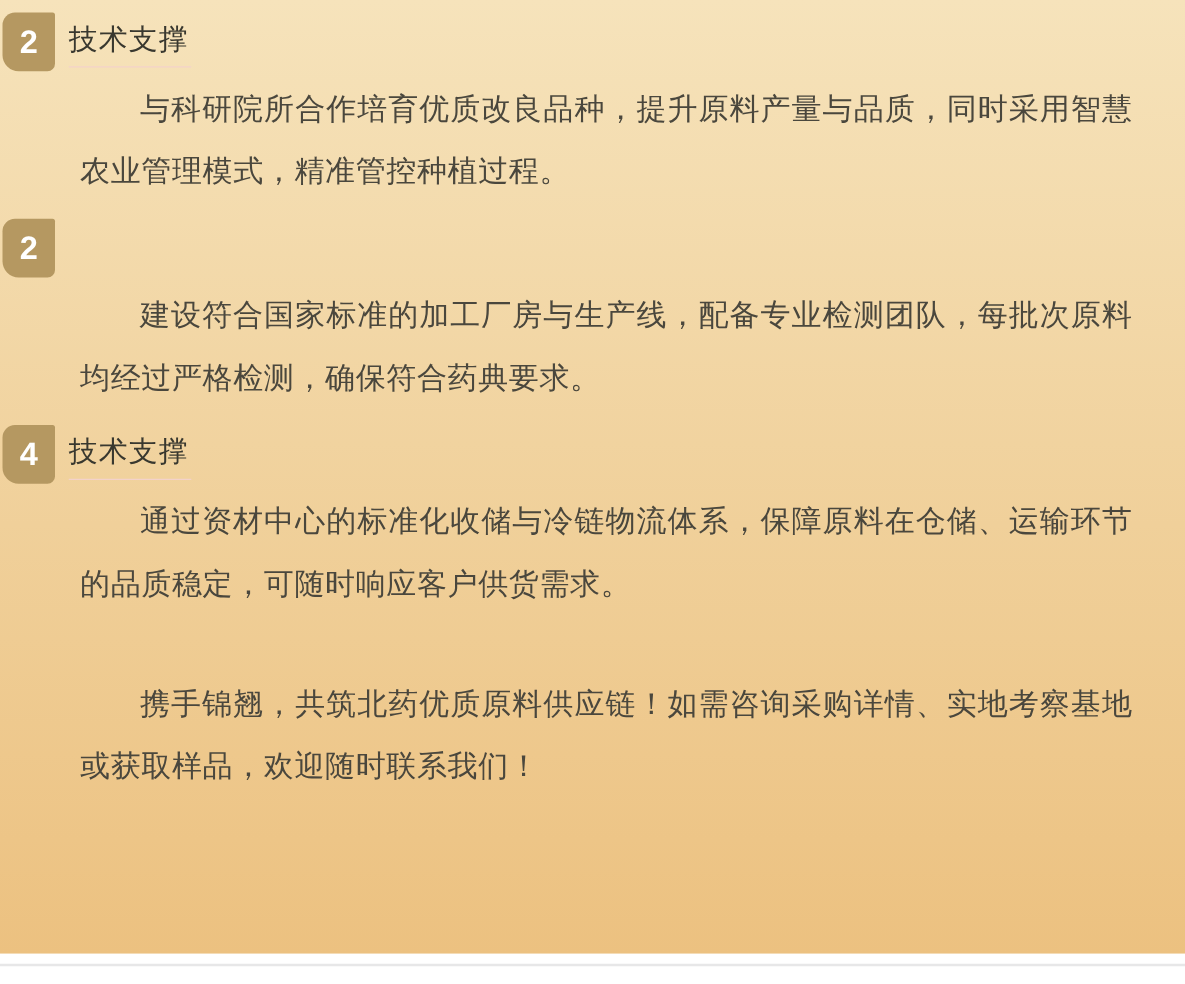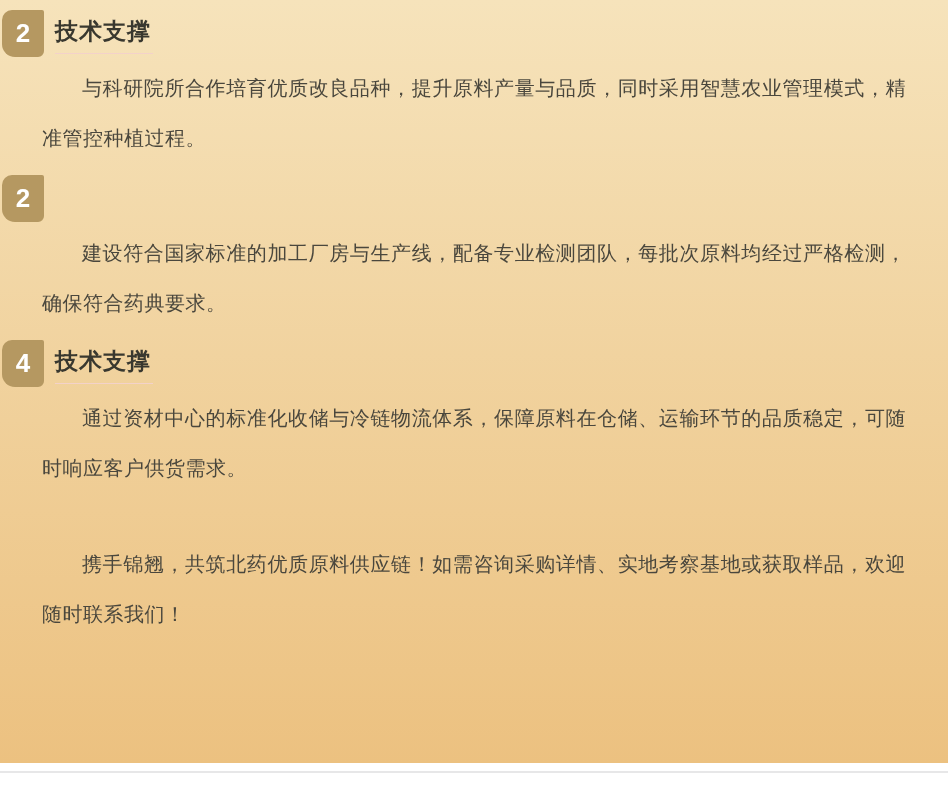--- a/index.html
+++ b/index.html
@@ -42,31 +42,31 @@
     font-weight: bold;
     flex: 0 0 auto;
   }
   .sec-title-wrap {
     margin-left: 11px;
     padding-top: 6px;
   }
   .sec-title {
     margin: 0;
     font-size: 23px;
-    font-weight: bold;
+    font-weight: normal;
     color: #39382f;
     letter-spacing: 1px;
     line-height: 30px;
     display: inline-block;
     padding: 0 2px 7px 0;
     border-bottom: 1px solid #f3d2ca;
   }
   .body-text {
-    margin: 0 42px 14px 42px;
-    font-size: 20px;
+    margin: 0 42px 14px 64px;
+    font-size: 24px;
     line-height: 50px;
     color: #4a473d;
     text-align: justify;
     text-indent: 2em;
     letter-spacing: 0.5px;
   }
   .section .body-text { margin-top: 2px; margin-bottom: 12px; }
   .closing { margin-top: 46px; }
   .closing .body-text { margin-bottom: 0; }
   .footer {

